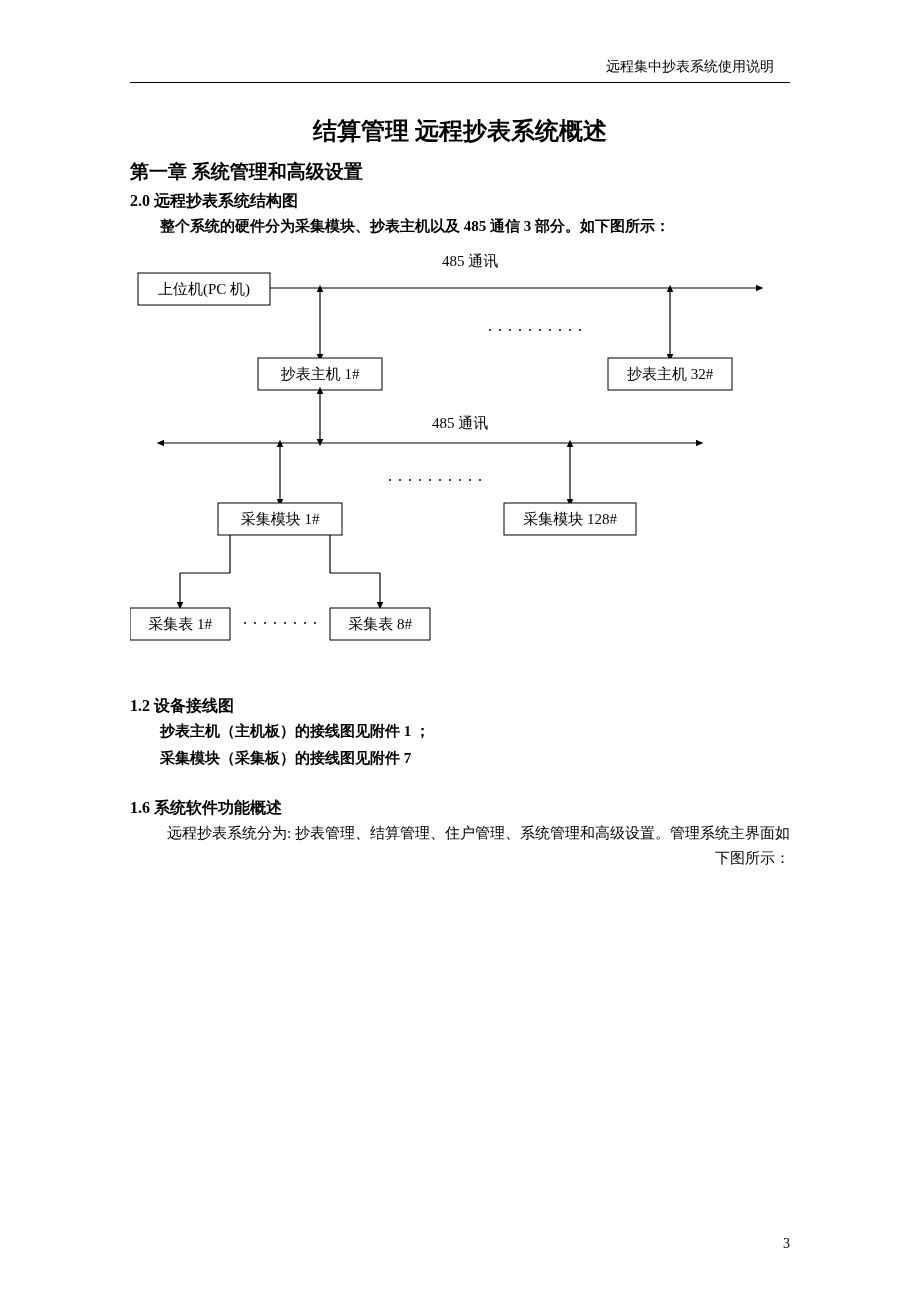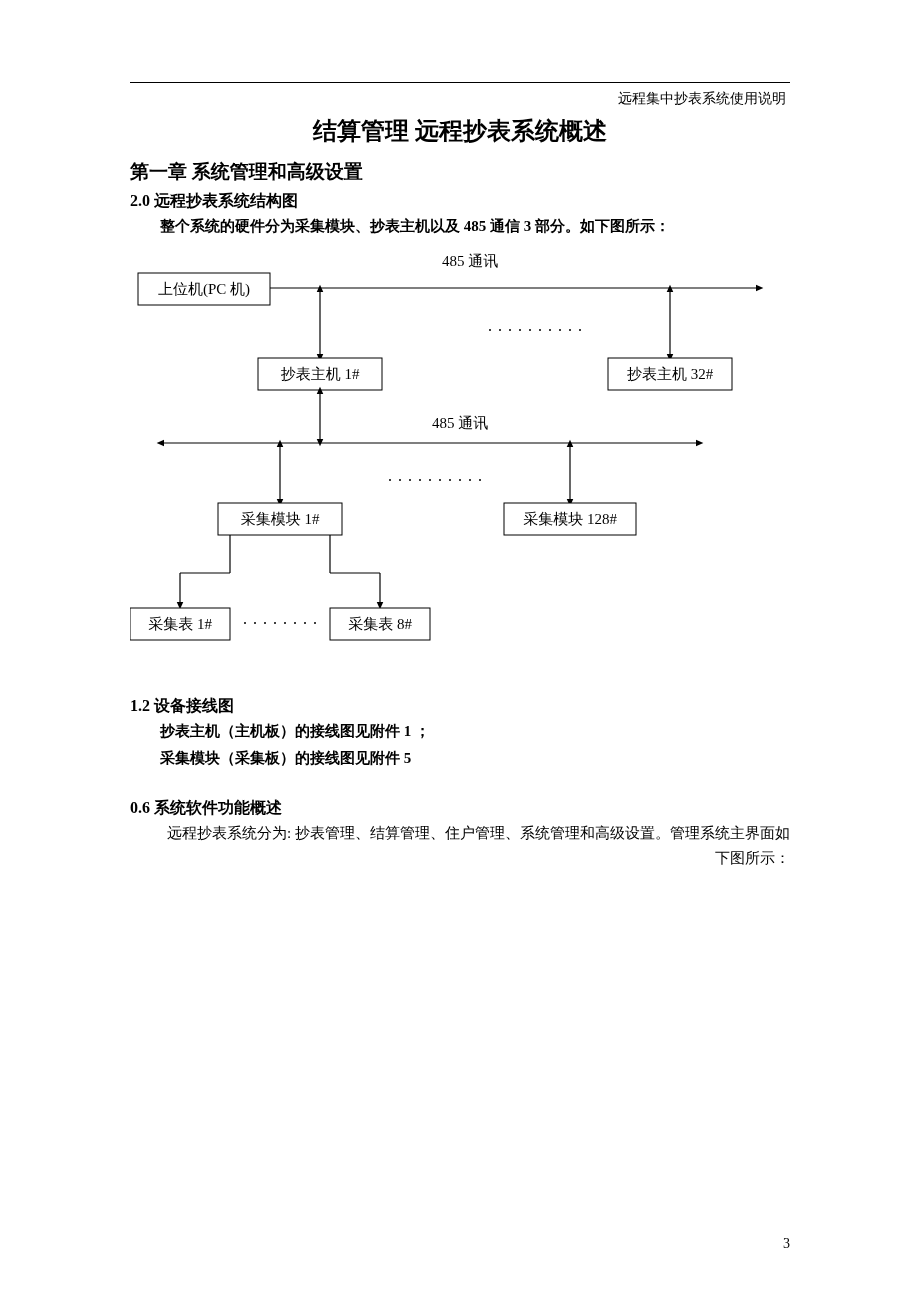--- a/index.html
+++ b/index.html
@@ -19,23 +19,22 @@
   .header-line {
     position: absolute;
     top: 82px;
     left: 130px;
     right: 130px;
     border-top: 1px solid #000;
   }
   .header-text {
     position: absolute;
     top: 58px;
-    right: 134px;
+    right: 146px;
     font-size: 14px;
-    margin-top: 32px;
   }
   .page-number {
     position: absolute;
     bottom: 50px;
     right: 130px;
     font-size: 14px;
   }
   .content {
     position: absolute;
     top: 115px;
@@ -183,24 +182,24 @@
         <rect x="0" y="360" width="100" height="32" fill="#fff" stroke="#000"></rect>
         <text x="50" y="381" text-anchor="middle">采集表 1#</text>
 
         <rect x="200" y="360" width="100" height="32" fill="#fff" stroke="#000"></rect>
         <text x="250" y="381" text-anchor="middle">采集表 8#</text>
       </svg>
     </div>
 
     <div class="section-title">1.2  设备接线图</div>
     <div class="body-text">抄表主机（主机板）的接线图见附件 1 ；</div>
-    <div class="body-text">采集模块（采集板）的接线图见附件 5</div>
+    <div class="body-text">采集模块（采集板）的接线图见附件 7</div>
 
     <div class="section-gap"></div>
 
-    <div class="section-title">0.6  系统软件功能概述</div>
+    <div class="section-title">1.6  系统软件功能概述</div>
     <div class="body-text-noindent">
       　　<span>远程抄表系统分为: 抄表管理、结算管理、住户管理、系统管理和高级设置。管理系统主界面如下图所示：</span>
     </div>
   </div>
 
   <div class="page-number">3</div>
 </div>
 
 </body></html>

